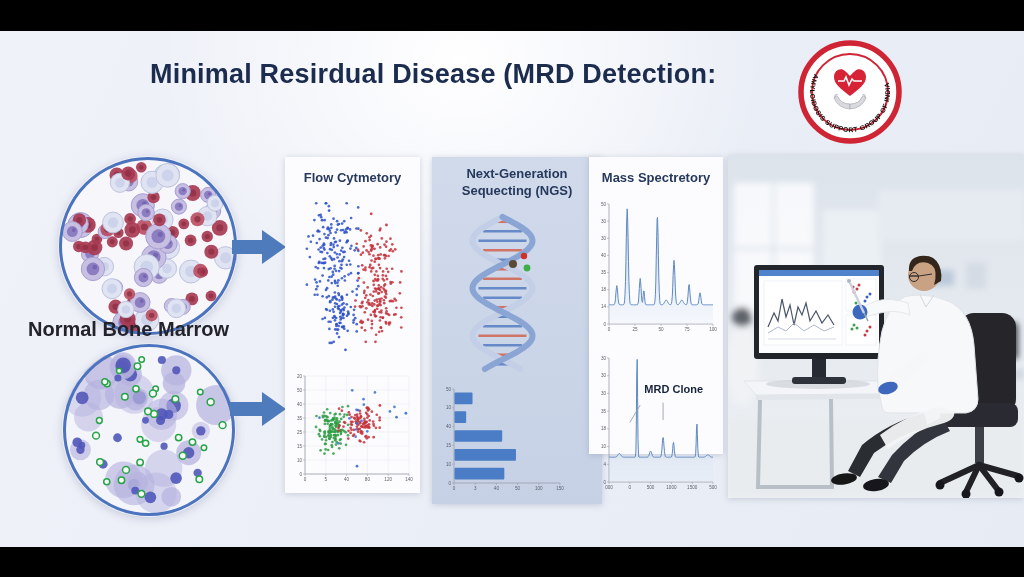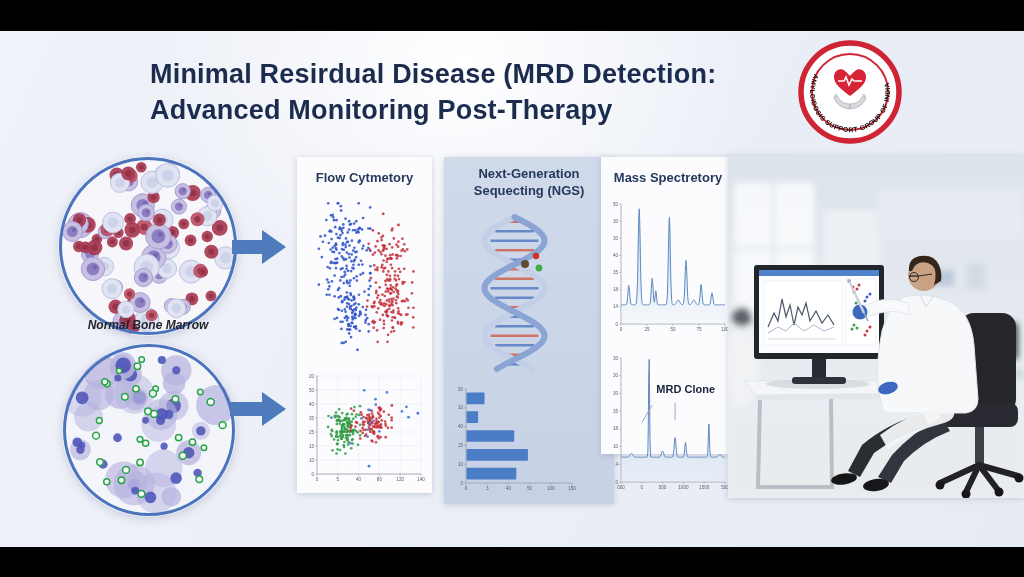--- a/index.html
+++ b/index.html
@@ -12,33 +12,33 @@
          background:radial-gradient(ellipse at 45% 6%, #ffffff 0%, rgba(255,255,255,0) 38%),
                     linear-gradient(115deg,#f0f2f9 0%,#eaeef6 55%,#e7ecf4 100%);}
   #title-block{position:absolute;left:150px;top:25px;width:720px;text-align:left;
                color:#1b2c4e;font-weight:700;font-size:27px;line-height:36px;letter-spacing:.2px;}
   
   #logo{position:absolute;left:798px;top:9px;width:104px;height:104px;}
   
   .spec-svg{position:absolute;border-radius:50%;box-shadow:0 2px 8px rgba(90,100,140,.25);}
   #spec1-svg{left:58px;top:125px;}
   #spec2-svg{left:62px;top:312px;}
-  .spec-label{position:absolute;text-align:center;color:#23232b;font-weight:600;font-size:12px;font-style:italic;}
+  .spec-label{position:absolute;text-align:left;color:#23232b;font-weight:600;font-size:20px;}
   #spec1-label{left:28px;top:287px;width:240px;}
   #spec2-label{left:16px;top:465px;width:266px;}
   
   .arrow{position:absolute;height:34px;}
   #arrow1{left:232px;top:199px;width:54px;}
   #arrow2{left:230px;top:361px;width:56px;}
   .arrow .shaft{position:absolute;left:0;top:10px;height:14px;width:58%;background:#4d7bbb;}
   .arrow .head{position:absolute;right:0;top:0;width:0;height:0;
                border-top:17px solid transparent;border-bottom:17px solid transparent;
                border-left:24px solid #4d7bbb;}
   
-  .panel{position:absolute;box-shadow:0 1px 6px rgba(100,110,145,.28);margin-left:12px;}
+  .panel{position:absolute;box-shadow:0 1px 6px rgba(100,110,145,.28);}
   #panel-flow{left:285px;top:126px;width:135px;height:336px;background:#fcfcfe;}
   #panel-ngs{left:432px;top:126px;width:170px;height:347px;
              background:linear-gradient(180deg,#d0daeb,#c6d1e5);}
   #panel-mass{left:589px;top:126px;width:134px;height:297px;background:#fcfcfe;}
   .panel-title{position:absolute;left:0;width:100%;text-align:center;color:#26395c;
                font-weight:600;font-size:13px;line-height:17px;}
   #panel-flow .panel-title{top:12px;}
   #panel-ngs .panel-title{top:8px;}
   #panel-mass .panel-title{top:12px;}
   .chart{position:absolute;}
@@ -57,21 +57,20 @@
 <body>
 
 <div id="stage">
   <div id="bar-top" class="letterbox"></div>
   <div id="bar-bottom" class="letterbox"></div>
 
   <div id="slide">
 
     <div id="title-block">
       <div>Minimal Resirdual Disease (MRD Detection:</div>
-      <div>Advanced Monitoring Post-Therapy</div>
     </div>
 
     <svg id="logo" viewBox="0 0 104 104">
       <circle cx="52" cy="52" r="49" fill="#ffffff" stroke="#cf2434" stroke-width="5.5"></circle>
       <circle cx="52" cy="52" r="38" fill="#ffffff" stroke="#cf2434" stroke-width="2"></circle>
       <path id="ringPath" d="M17.4,32 A40,40 0 1 0 86.6,32" fill="none"></path>
       <text font-size="6.8" font-weight="bold" fill="#111" letter-spacing="0.4">
         <textPath href="#ringPath" startOffset="2">AMYLOIDOSIS SUPPORT GROUP OF INDIA</textPath>
       </text>
       <g>

